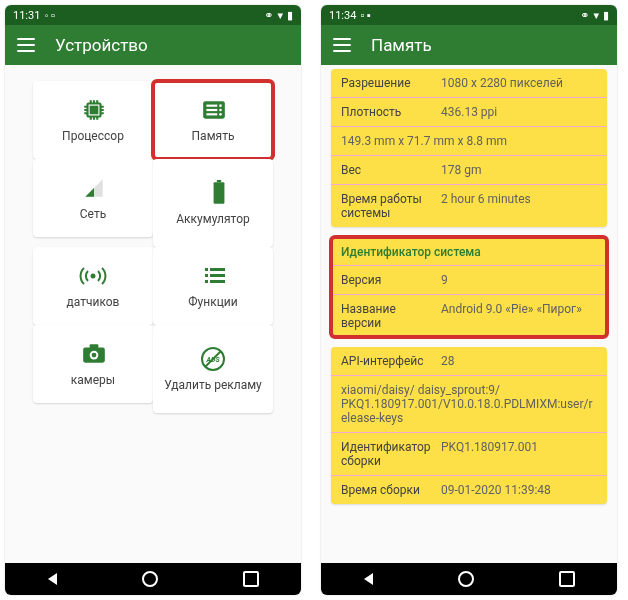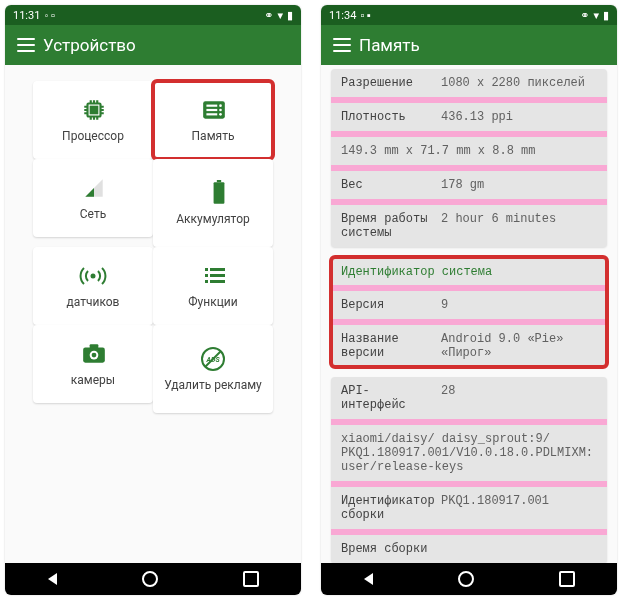--- a/index.html
+++ b/index.html
@@ -40,21 +40,21 @@
     gap: 4px;
   }
   .topbar {
     background: #2e7d32;
     height: 40px;
     display: flex;
     align-items: center;
     color: #fff;
     font-size: 17px;
     padding: 0 12px;
-    gap: 8px;
+    gap: 20px;
   }
   .hamburger {
     width: 18px;
     height: 14px;
     display: flex;
     flex-direction: column;
     justify-content: space-between;
   }
   .hamburger span {
     height: 2px;
@@ -97,41 +97,40 @@
     display: flex;
     align-items: center;
     justify-content: flex-end;
     font-style: italic;
   }
   .card.tall { height: 88px; }
   .card .label { line-height: 1.1; padding: 0 4px; }
 
   
   .section {
-    background: #e5e5e5;
+    background: #fde047;
     margin: 0 10px 10px 10px;
     border-radius: 4px;
     box-shadow: 0 1px 2px rgba(0,0,0,0.12);
     font-size: 12px;
-    font-family: Liberation Mono, monospace;
   }
   .section.highlighted {
     outline: 4px solid #d32f2f;
     outline-offset: -2px;
   }
   .section-title {
     color: #2e7d32;
     font-weight: 500;
     padding: 8px 10px 6px;
     font-size: 12px;
   }
   .row {
     display: flex;
     padding: 7px 10px;
-    border-top: 6px solid #f9a8d4;
+    border-top: 1px solid #f9a8d4;
     gap: 8px;
   }
   .row:first-child { border-top: none; }
   .row .key {
     width: 92px;
     flex-shrink: 0;
     color: #424242;
   }
   .row .val {
     flex: 1;
@@ -361,20 +360,21 @@
           </div>
           <div class="row">
             <div class="val">xiaomi/daisy/ daisy_sprout:9/ PKQ1.180917.001/V10.0.18.0.PDLMIXM:user/release-keys</div>
           </div>
           <div class="row">
             <div class="key">Идентификатор сборки</div>
             <div class="val">PKQ1.180917.001</div>
           </div>
           <div class="row">
             <div class="key">Время сборки</div>
+            <div class="val">09-01-2020 11:39:48</div>
           </div>
         </div>
     </div>
   </div>
   <div class="navbar">
     <div class="nav-tri"></div>
     <div class="nav-circle"></div>
     <div class="nav-square"></div>
   </div>
 </div>

